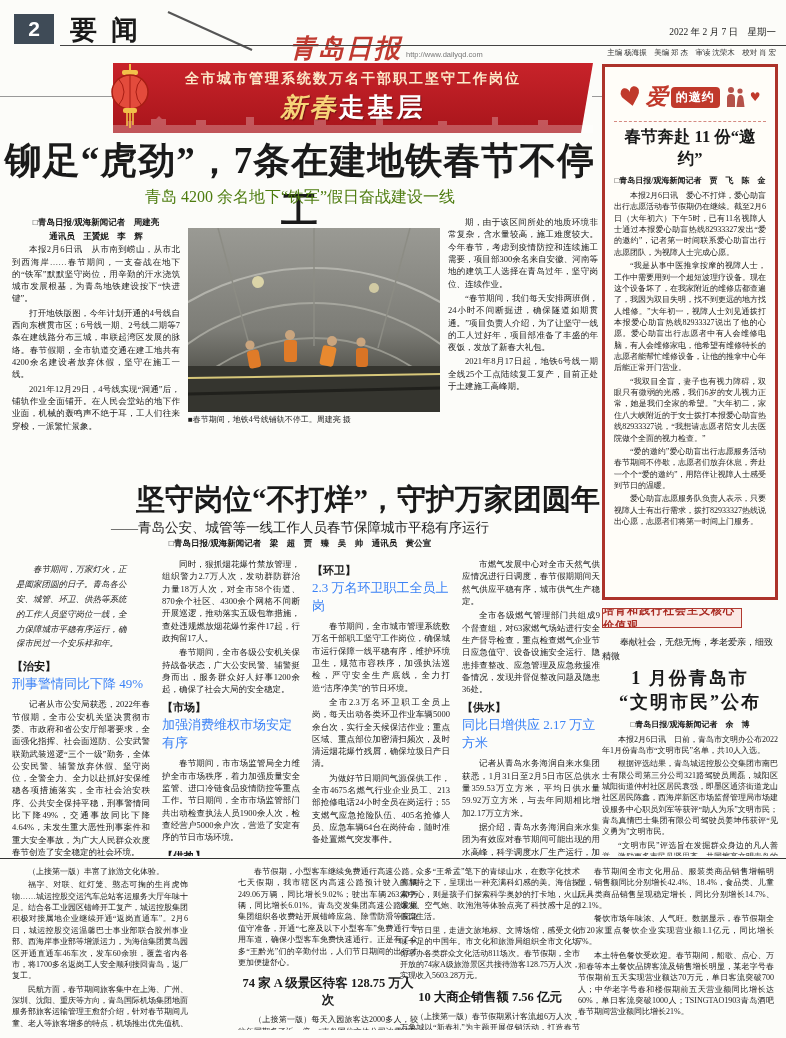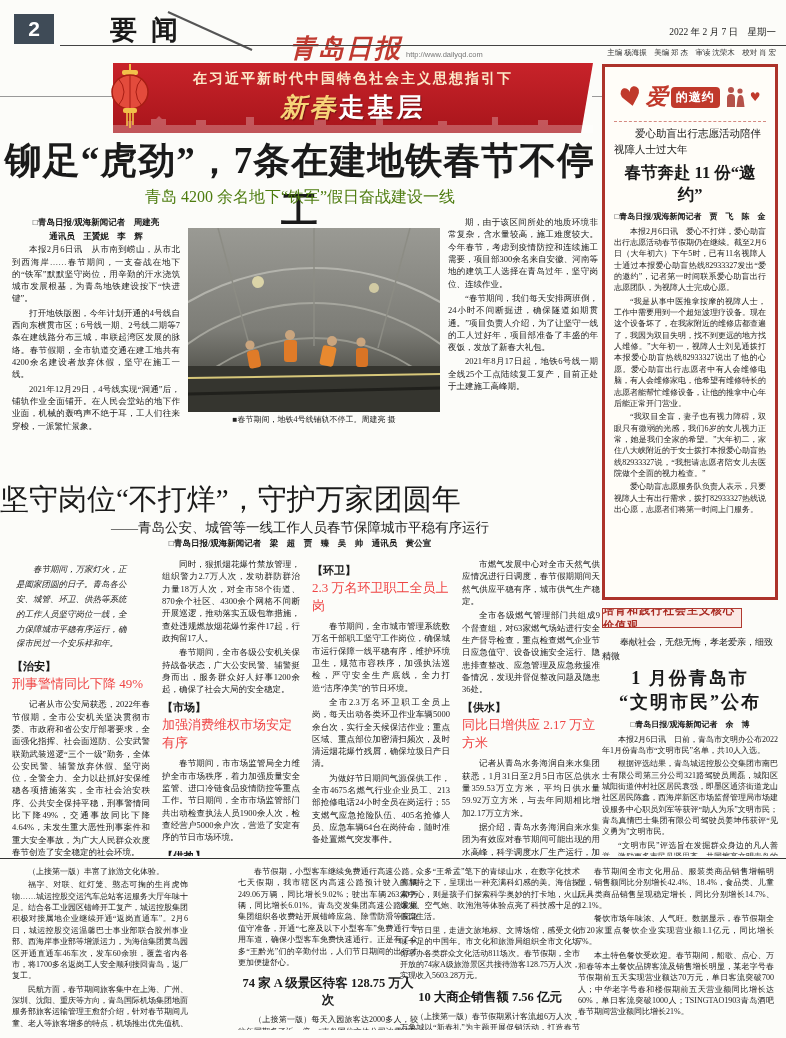--- a/index.html
+++ b/index.html
@@ -4,21 +4,21 @@
 <style>
   html,body{margin:0;padding:0;background:#e8e8e4;}
   .page{position:relative;width:786px;height:1038px;margin:0 auto;background:#fcfcf9;
         font-family:"Liberation Serif",serif;color:#1a1a1a;overflow:hidden;}
   .abs{position:absolute;overflow:hidden;}
 
   
   .pagenum{left:14px;top:14px;width:40px;height:30px;background:#3f4b57;color:#fff;
            font-family:"Liberation Sans",sans-serif;font-weight:bold;font-size:21px;
            display:flex;align-items:center;justify-content:center;}
-  .secttl{left:70px;top:12px;font-size:27px;font-weight:bold;letter-spacing:14px;margin-left:40px;}
+  .secttl{left:70px;top:12px;font-size:27px;font-weight:bold;letter-spacing:14px;}
   .slash{left:160px;top:10px;width:100px;height:42px;}
   .masthead{left:290px;top:31px;width:260px;white-space:nowrap;}
   .masthead .brand{color:#c03a30;font-size:26px;font-weight:bold;font-style:italic;
                    font-family:"Liberation Serif",serif;letter-spacing:2px;}
   .masthead .url{font-size:7.5px;color:#777;margin-left:4px;font-family:"Liberation Sans",sans-serif;}
   .dateline{right:10px;top:26px;font-size:9.5px;color:#222;text-align:right;}
   .headrule{left:60px;top:45px;width:726px;height:0;border-top:1px solid #444;}
   .editors{right:10px;top:48px;font-size:7.5px;color:#333;text-align:right;}
 
   
@@ -35,33 +35,33 @@
   .rule-right{left:592px;top:96px;width:10px;border-top:1px solid #999;}
 
   
   .h1{left:0;top:136px;width:600px;text-align:center;font-size:37px;font-weight:900;
       letter-spacing:1px;font-family:"Liberation Serif",serif;}
   .h1sub{left:0;top:187px;width:600px;text-align:center;font-size:16px;color:#4d7c0f;}
   .byline{text-align:center;font-size:8.5px;font-weight:bold;line-height:1.6;}
   .lead-col1{left:12px;top:216px;width:168px;height:262px;}
   .lead-col3{left:448px;top:216px;width:150px;height:262px;}
   .photo{left:188px;top:228px;width:252px;height:184px;}
-  .photocap{left:188px;top:414px;width:252px;font-size:8px;text-align:center;color:#222;}
+  .photocap{left:188px;top:414px;width:252px;font-size:8px;text-align:left;color:#222;}
   p.b{font-size:8.5px;line-height:1.45;text-align:justify;text-indent:2em;margin:0 0 2px 0;}
 
   
-  .h2{left:0;top:480px;width:600px;text-align:left;font-size:29px;font-weight:400;}
+  .h2{left:0;top:480px;width:600px;text-align:right;font-size:29px;font-weight:700;}
   .h2sub{left:0;top:519px;width:600px;text-align:center;font-size:13.5px;color:#222;}
   .h2by{left:0;top:538px;width:600px;text-align:center;font-size:8.5px;font-weight:bold;}
   .gcol{top:558px;width:138px;height:298px;}
   .g1{left:12px;} .g2{left:162px;} .g3{left:312px;} .g4{left:462px;}
   .intro{font-size:8.5px;line-height:1.75;color:#222;text-indent:2em;margin:4px 16px 8px 4px;
          font-style:italic;}
   .sec-tag{font-size:11px;font-weight:bold;margin:5px 0 0 0;}
-  .sec-title{font-size:13px;margin:1px 0 5px 0;color:#ef4444;}
+  .sec-title{font-size:13px;margin:1px 0 5px 0;color:#3b82f6;}
 
   
   .invite{left:602px;top:64px;width:176px;height:536px;border:3px solid #ad332b;background:#fffdf8;
           padding:6px 9px;box-sizing:border-box;}
   .inv-logo{display:flex;align-items:center;justify-content:center;gap:3px;height:48px;
             border-bottom:1px dashed #d58a82;margin-bottom:4px;}
   .inv-heart{color:#c0392b;font-size:26px;transform:rotate(-12deg);font-family:"DejaVu Sans",sans-serif;}
   .inv-ai{color:#c0392b;font-size:22px;font-weight:900;font-style:italic;}
   .inv-pill{background:#c0392b;color:#fff;font-size:12px;font-weight:bold;border-radius:4px;
             padding:2px 5px;letter-spacing:1px;}
@@ -101,21 +101,21 @@
   <div class="abs masthead">
     <span class="brand">青岛日报</span><span class="url">http://www.dailyqd.com</span>
   </div>
   <div class="abs dateline">2022 年 2 月 7 日　星期一</div>
   <div class="abs headrule"></div>
   <div class="abs editors">主编 杨海振　美编 郑 杰　审读 沈荣木　校对 肖 宏</div>
 
   <div class="abs rule-left"></div>
   <div class="abs rule-right"></div>
   <div class="abs banner">
-    <div class="l1">在习近平新时代中国特色社会主义思想指引下</div>
+    <div class="l1">全市城市管理系统数万名干部职工坚守工作岗位</div>
     <div class="l2"><span class="nc">新春</span><span>走基层</span></div>
   </div>
   <svg class="abs banner-skyline" viewBox="0 0 480 17" preserveAspectRatio="none">
     <path d="M0 17 L0 9 h14 v-4 h6 v4 h18 v-6 h5 l3 -3 l3 3 h4 v6 h30 v-5 h10 v5 h40 v-8 h8 v8 h60 v-5 h12 v5 h50 v-7 h7 v7 h55 v-4 h9 v4 h45 v-8 h6 v8 h40 v-5 h10 v5 h45 L480 17 Z" fill="#ffffff" opacity="0.55"></path>
   </svg>
   <svg class="abs lantern" viewBox="0 0 52 66">
     <line x1="26" y1="0" x2="26" y2="8" stroke="#f2c04a" stroke-width="2"></line>
     <rect x="18" y="6" width="16" height="5" rx="2" fill="#f2c04a"></rect>
     <ellipse cx="26" cy="28" rx="18" ry="17" fill="#e34b3c" stroke="#a81d14" stroke-width="1.5"></ellipse>
     <path d="M14 14 q12 14 0 28 M26 11 v34 M38 14 q-12 14 0 28" stroke="#a81d14" stroke-width="1" fill="none"></path>
@@ -219,26 +219,26 @@
       <span class="inv-ai">爱</span>
       <span class="inv-pill">的邀约</span>
       <svg width="24" height="22" viewBox="0 0 24 22">
         <circle cx="8" cy="4" r="3" fill="#b5524a"></circle>
           <path d="M4 21 v-9 q0 -4 4 -4 q4 0 4 4 v9 Z" fill="#b5524a"></path>
         <circle cx="17" cy="5" r="2.6" fill="#b5524a"></circle>
           <path d="M13.5 21 l1 -8 q0.5 -4 3 -4 q2.5 0 3 4 l1 8 Z" fill="#b5524a"></path>
       </svg>
       <span class="inv-heart2">♥</span>
     </div>
-    <div class="inv-intro">爱心助盲出行志愿活动陪伴视障人士过大年</div>
     <div class="inv-h">春节奔赴 11 份“邀约”</div>
     <div class="inv-by">□青岛日报/观海新闻记者　贾　飞　陈　金</div>
     <p class="b">本报2月6日讯　爱心不打烊，爱心助盲出行志愿活动春节假期仍在继续。截至2月6日（大年初六）下午5时，已有11名视障人士通过本报爱心助盲热线82933327发出“爱的邀约”，记者第一时间联系爱心助盲出行志愿团队，为视障人士完成心愿。</p>
     <p class="b">“我是从事中医推拿按摩的视障人士，工作中需要用到一个超短波理疗设备。现在这个设备坏了，在我家附近的维修店都查遍了，我因为双目失明，找不到更远的地方找人维修。”大年初一，视障人士刘见通拨打本报爱心助盲热线82933327说出了他的心愿。爱心助盲出行志愿者中有人会维修电脑，有人会维修家电，他希望有维修特长的志愿者能帮忙维修设备，让他的推拿中心年后能正常开门营业。</p>
     <p class="b">“我双目全盲，妻子也有视力障碍，双眼只有微弱的光感，我们6岁的女儿视力正常，她是我们全家的希望。”大年初二，家住八大峡附近的于女士拨打本报爱心助盲热线82933327说，“我想请志愿者陪女儿去医院做个全面的视力检查。”</p>
+    <p class="b">“爱的邀约”爱心助盲出行志愿服务活动春节期间不停歇，志愿者们放弃休息，奔赴一个个“爱的邀约”，用陪伴让视障人士感受到节日的温暖。</p>
     <p class="b">爱心助盲志愿服务队负责人表示，只要视障人士有出行需求，拨打82933327热线说出心愿，志愿者们将第一时间上门服务。</p>
   </div>
 
   <div class="abs civic-bar">培育和践行社会主义核心价值观</div>
   <div class="abs civic">
     <div class="civic-intro">奉献社会，无怨无悔，孝老爱亲，细致精微</div>
     <div class="civic-h">
       <div>1 月份青岛市</div>
       <div>“文明市民”公布</div>
     </div>

